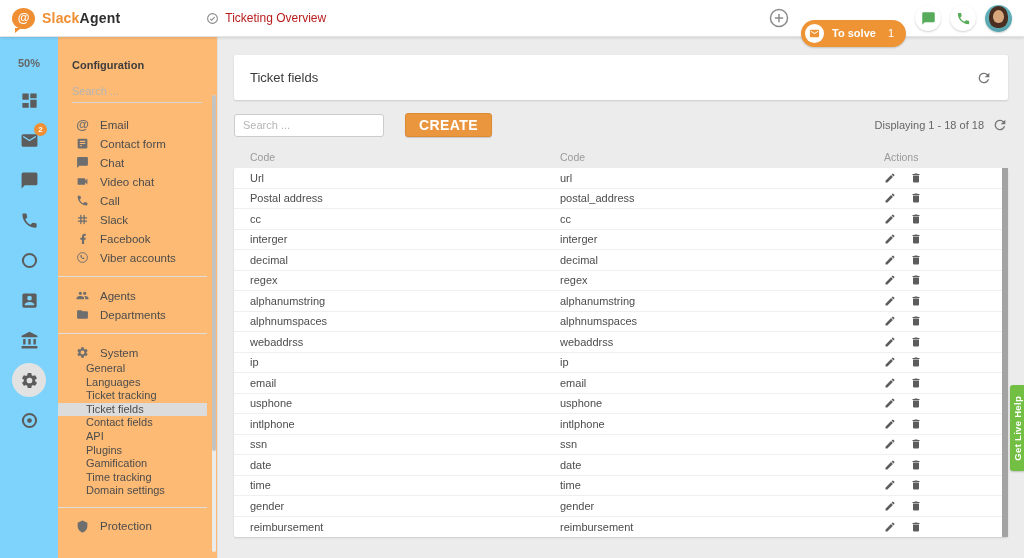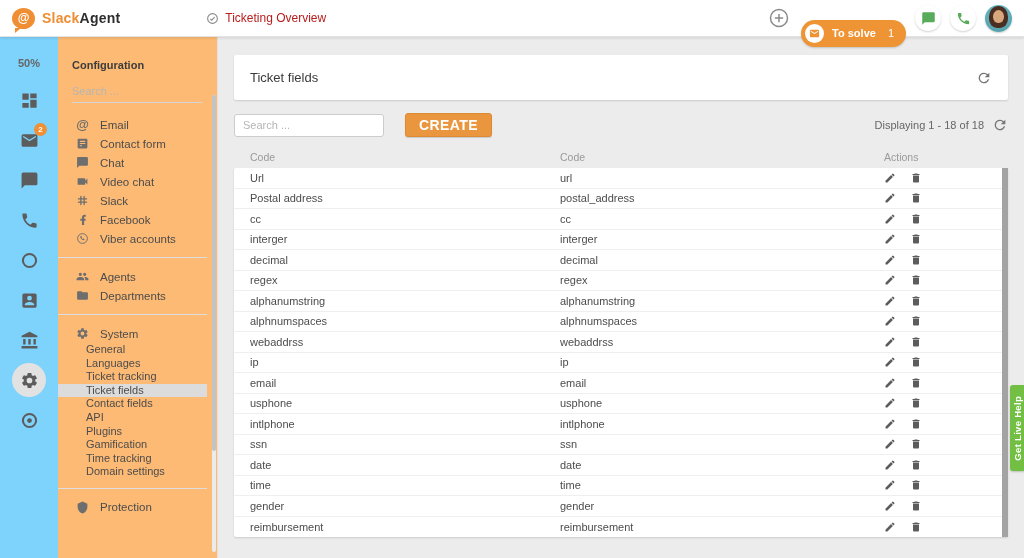--- a/index.html
+++ b/index.html
@@ -289,20 +289,28 @@
             <span class="ic">
               <svg viewBox="0 0 24 24">
                 <path fill="currentColor" d="M17 10.5V7a1 1 0 0 0-1-1H4a1 1 0 0 0-1 1v10a1 1 0 0 0 1 1h12a1 1 0 0 0 1-1v-3.5l4 4v-11z"></path>
               </svg>
             </span>
             <span>Video chat</span>
           </div>
           <div class="cfg-item">
             <span class="ic">
               <svg viewBox="0 0 24 24">
+                <path fill="currentColor" d="M6.62 10.79a15.1 15.1 0 0 0 6.59 6.59l2.2-2.2a1 1 0 0 1 1.02-.24c1.12.37 2.33.57 3.57.57a1 1 0 0 1 1 1V20a1 1 0 0 1-1 1C10.61 21 3 13.39 3 4a1 1 0 0 1 1-1h3.5a1 1 0 0 1 1 1c0 1.25.2 2.45.57 3.57a1 1 0 0 1-.25 1.02z"></path>
+              </svg>
+            </span>
+            <span>Call</span>
+          </div>
+          <div class="cfg-item">
+            <span class="ic">
+              <svg viewBox="0 0 24 24">
                 <path fill="none" stroke="currentColor" stroke-width="2.4" stroke-linecap="round" d="M9 4.5v15M15 4.5v15M4.5 9h15M4.5 15h15"></path>
               </svg>
             </span>
             <span>Slack</span>
           </div>
           <div class="cfg-item">
             <span class="ic">
               <svg viewBox="0 0 24 24">
                 <path fill="currentColor" d="M15.5 3H18v4h-2c-.6 0-1 .4-1 1v2.5h3l-.5 4H15V22h-4v-7.5H8v-4h3V8c0-2.8 2-5 4.5-5z"></path>
               </svg>

